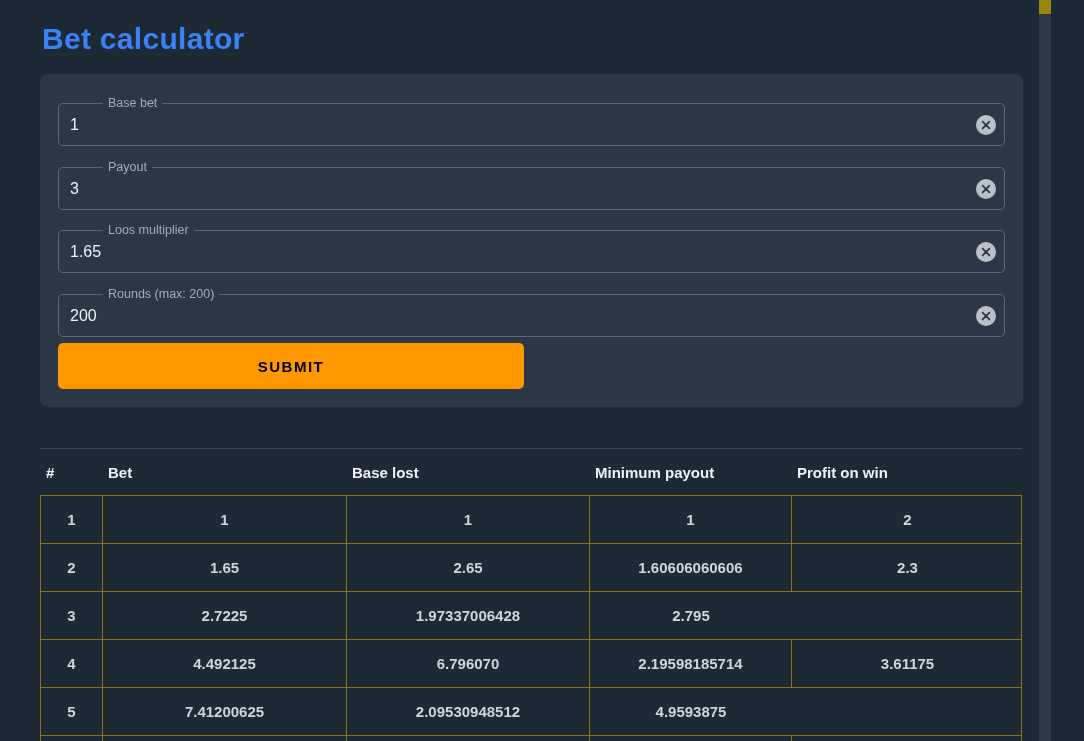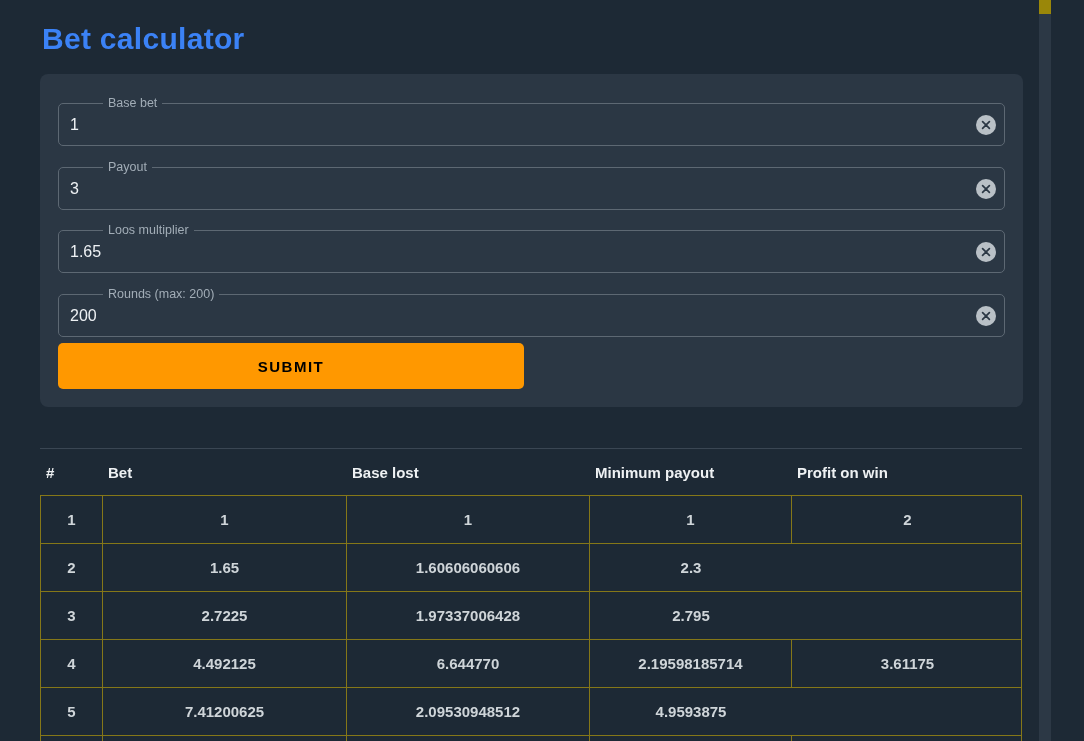--- a/index.html
+++ b/index.html
@@ -208,33 +208,34 @@
     <div class="grid-row tr">
       <div class="td">1</div>
       <div class="td">1</div>
       <div class="td">1</div>
       <div class="td">1</div>
       <div class="td">2</div>
     </div>
     <div class="grid-row tr">
       <div class="td">2</div>
       <div class="td">1.65</div>
+      <div class="td">2.65</div>
       <div class="td">1.60606060606</div>
       <div class="td">2.3</div>
     </div>
     <div class="grid-row tr">
       <div class="td">3</div>
       <div class="td">2.7225</div>
       <div class="td">1.97337006428</div>
       <div class="td">2.795</div>
     </div>
     <div class="grid-row tr">
       <div class="td">4</div>
       <div class="td">4.492125</div>
-      <div class="td">6.644770</div>
+      <div class="td">6.796070</div>
       <div class="td">2.19598185714</div>
       <div class="td">3.61175</div>
     </div>
     <div class="grid-row tr">
       <div class="td">5</div>
       <div class="td">7.41200625</div>
       <div class="td">2.09530948512</div>
       <div class="td">4.9593875</div>
     </div>
     <div class="grid-row tr tr-partial">

